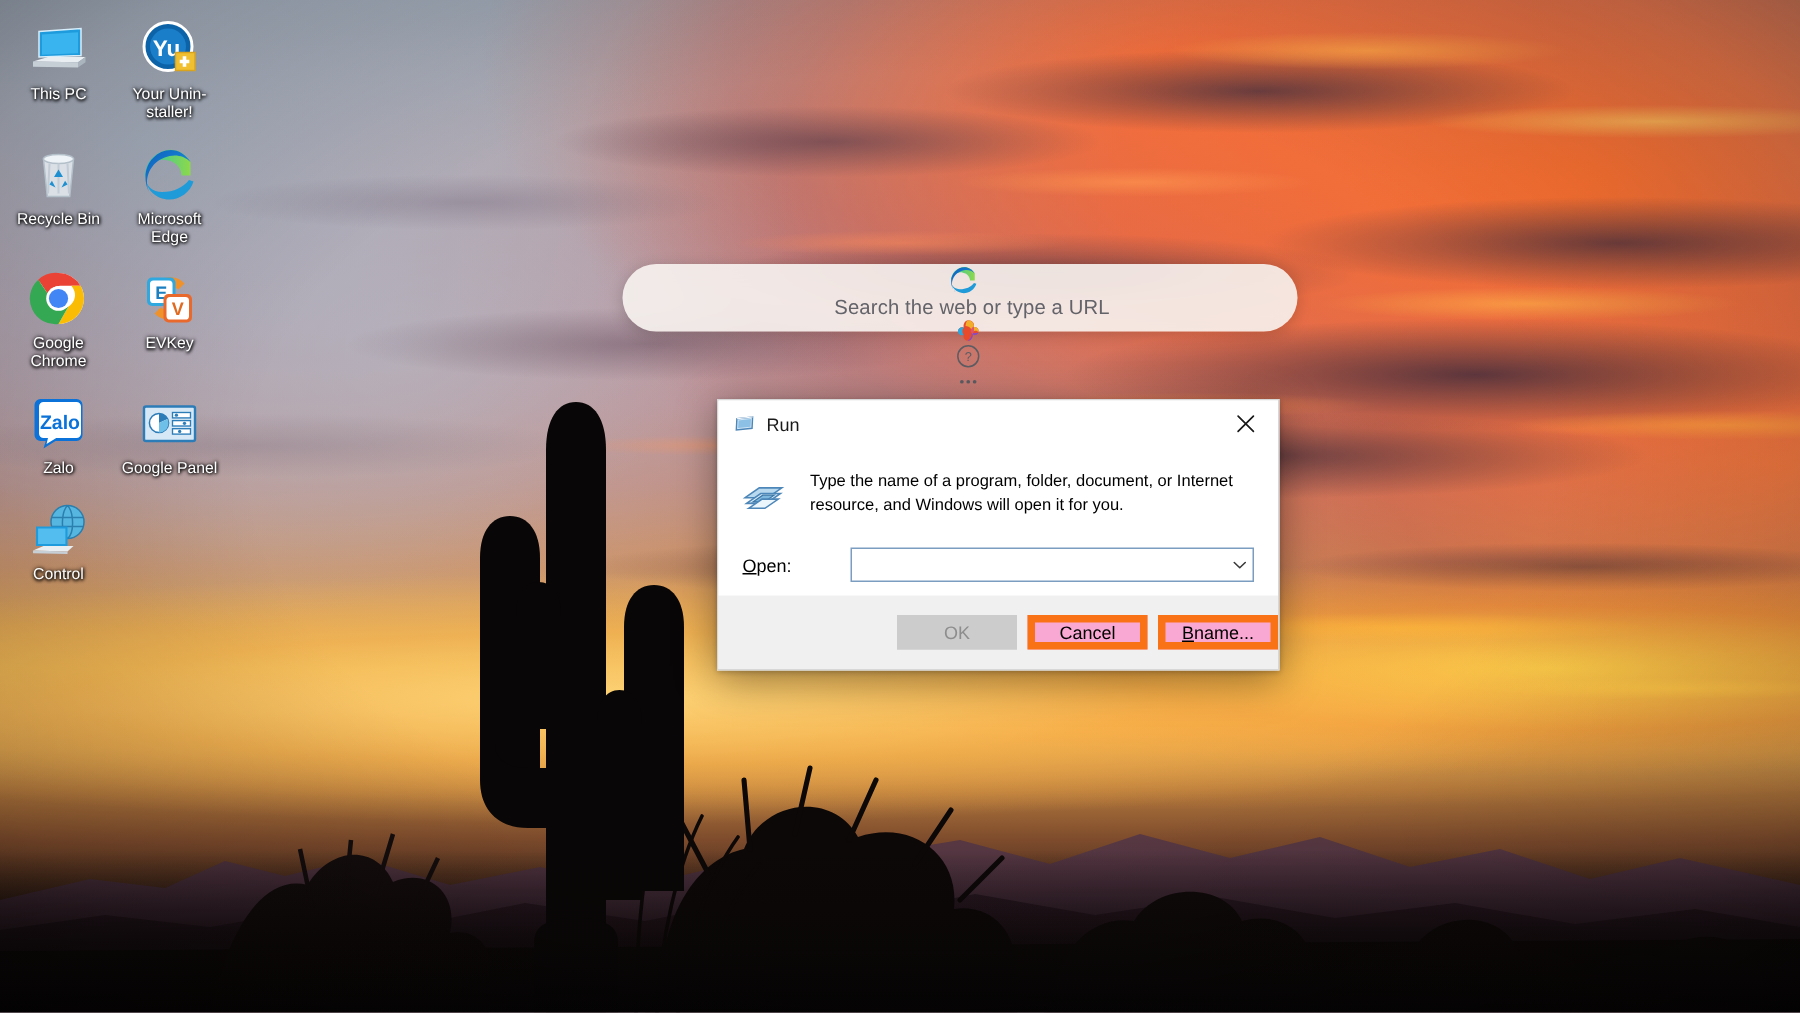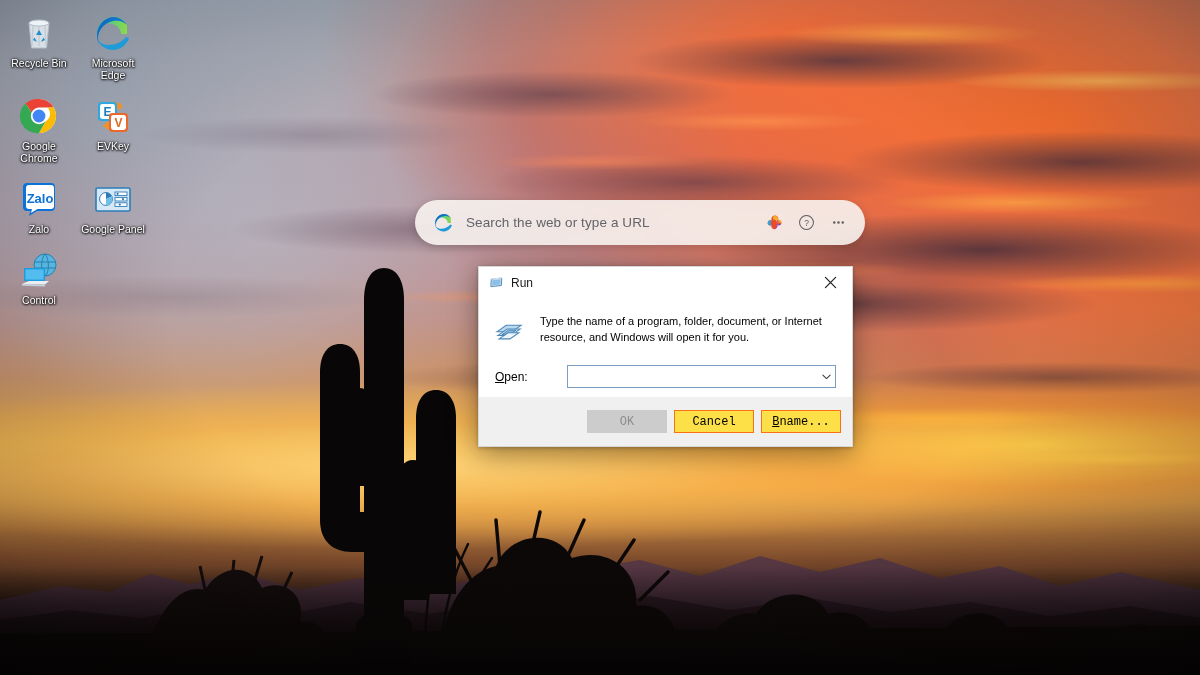--- a/index.html
+++ b/index.html
@@ -130,28 +130,29 @@
   .desk-icon .lbl {
     font-size: 10.5px; line-height: 12px;
     color: #ffffff; text-align: center;
     text-shadow: 0 1px 2px rgba(0,0,0,0.95), 0 0 3px rgba(0,0,0,0.85), 1px 0 2px rgba(0,0,0,0.7);
     max-width: 70px; word-wrap: break-word;
   }
 
   
   #search-widget {
     position: absolute;
-    left: 415px; top: 200px;
+    left: 415px; top: 176px;
     width: 450px; height: 45px;
     background: rgba(247,243,240,0.90);
     border-radius: 23px;
     display: flex; align-items: center;
     padding: 0 14px 0 18px;
     box-shadow: 0 2px 10px rgba(0,0,0,0.18);
     backdrop-filter: blur(6px);
+    flex-direction: column;
   }
   #search-widget .sw-input {
     flex: 1;
     font-size: 13.5px;
     color: #63636a;
     margin-left: 12px;
     letter-spacing: 0.1px;
   }
   .sw-btn {
     width: 26px; height: 26px;
@@ -216,29 +217,27 @@
   }
   #run-combo-arrow {
     width: 18px; height: 21px;
     display: flex; align-items: center; justify-content: center;
   }
   #run-footer {
     background: #f0f0f0;
     border-top: 1px solid #ffffff;
     height: 50px;
     display: flex; align-items: center; justify-content: flex-end;
-    padding-right: 11px;
     gap: 7px;
-    font-family: Liberation Mono, monospace;
   }
   .dlg-btn {
     width: 80px; height: 23px;
     font-size: 12px;
-    background: #fde047;
-    border: 1px solid #f97316;
+    background: #f9a8d4;
+    border: 5px solid #f97316;
     display: flex; align-items: center; justify-content: center;
     color: #000;
   }
   .dlg-btn.disabled {
     background: #cccccc;
     border: 1px solid #cccccc;
     color: #8d8d8d;
   }
   .dlg-btn u { text-decoration: underline; }
 </style>
@@ -310,21 +309,48 @@
 
       <path d="M356,675 L356,628 C356,618 364,612 384,612 C404,612 412,618 412,628 L412,675 Z"></path>
     </g>
   </svg>
 
   <div class="wp-layer ground"></div>
   <div class="wp-layer vignette"></div>
 
   <div id="icon-grid">
 
-
+    <div class="desk-icon">
+      <span class="glyph">
+        <svg width="40" height="40" viewBox="0 0 40 40">
+          <path d="M7 8 L35 6 L35 24 L7 25 Z" fill="#1e9bdc"></path>
+          <path d="M7 8 L35 6 L35 24 L7 25 Z" fill="none" stroke="#d8eefb" stroke-width="1"></path>
+          <path d="M9 10 L33 8.5 L33 22.5 L9 23.5 Z" fill="#3ab4ef"></path>
+          <path d="M3 28 L13 25 L38 25 L33 28.5 Z" fill="#e9eef3"></path>
+          <path d="M3 28 L33 28.5 L33 32 L3 31.5 Z" fill="#c6ced6"></path>
+          <path d="M33 28.5 L38 25 L38 28.5 L33 32 Z" fill="#aab4bd"></path>
+        </svg>
+      </span>
+      <span class="lbl">This PC</span>
+    </div>
+
+    <div class="desk-icon">
+      <span class="glyph">
+        <svg width="40" height="40" viewBox="0 0 40 40">
+          <circle cx="19" cy="18" r="16" fill="#0d63a8"></circle>
+          <circle cx="19" cy="18" r="16" fill="none" stroke="#ffffff" stroke-width="2"></circle>
+          <circle cx="19" cy="18" r="12" fill="#1b7ec9"></circle>
+          <text x="18" y="24" font-size="15" font-weight="bold" fill="#ffffff" text-anchor="middle" font-family="Liberation Sans, sans-serif">Yu</text>
+          <path d="M24 22 L37 22 L37 34 L24 34 Z" fill="#f0c030"></path>
+          <path d="M24 22 L37 22 L37 34 L24 34 Z" fill="none" stroke="#d8a420" stroke-width="1"></path>
+          <path d="M30 24.5 L30 31.5 M26.8 28 L33.2 28" stroke="#ffffff" stroke-width="2.4"></path>
+        </svg>
+      </span>
+      <span class="lbl">Your Unin-staller!</span>
+    </div>
 
     <div class="desk-icon">
       <span class="glyph">
         <svg width="40" height="40" viewBox="0 0 40 40">
           <path d="M10 10 L30 10 L27.5 35 L12.5 35 Z" fill="#dfe6ec" opacity="0.92"></path>
           <path d="M10 10 L30 10 L27.5 35 L12.5 35 Z" fill="none" stroke="#b3bfc9" stroke-width="1"></path>
           <ellipse cx="20" cy="10" rx="10" ry="3" fill="#eef3f7" stroke="#b3bfc9" stroke-width="1"></ellipse>
           <path d="M14 13 L13 33 M20 13 L20 33 M26 13 L27 33" stroke="#c3ccd5" stroke-width="1.4"></path>
           <g fill="#1e8fd0">
             <path d="M20 17 L23 22 L17 22 Z"></path>

